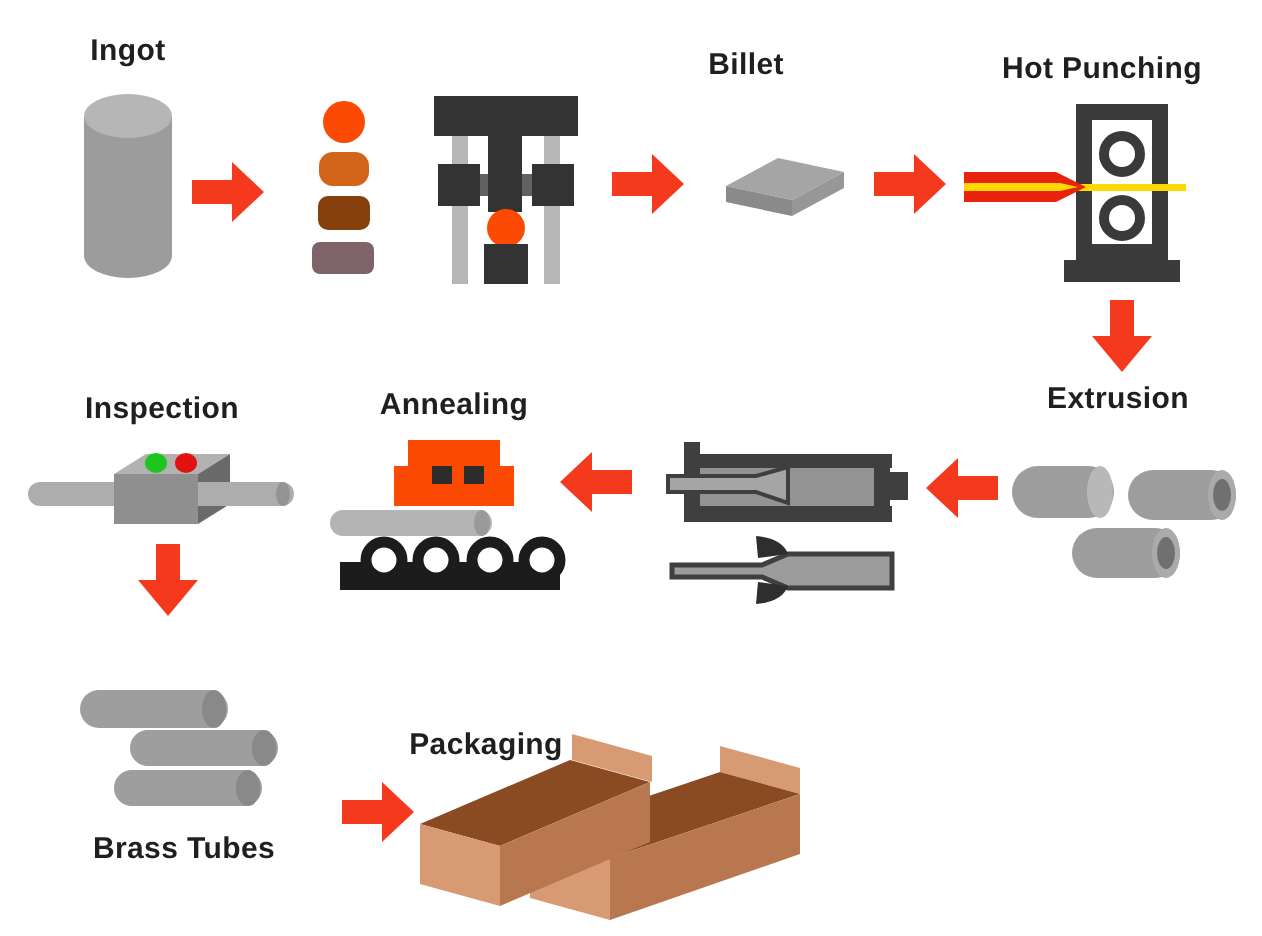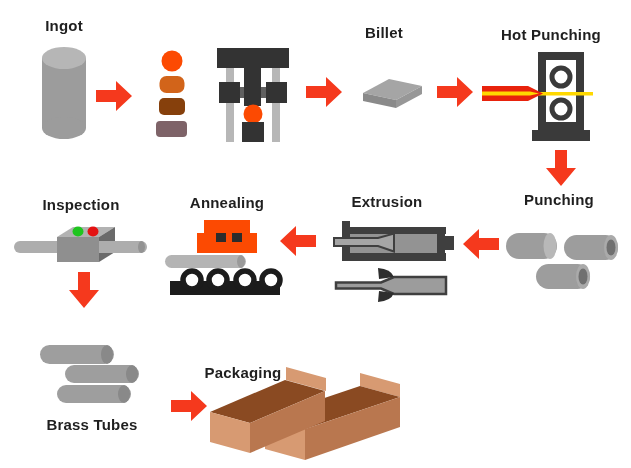--- a/index.html
+++ b/index.html
@@ -143,21 +143,20 @@
       <polygon points="265,418 305,429 305,460 265,449" fill="#d79a72"></polygon>
 
       <polygon points="286,367 326,378 326,391 286,380" fill="#d79a72"></polygon>
       <polygon points="210,412 285,380 325,391 250,423" fill="#8a4a22"></polygon>
       <polygon points="250,423 325,391 325,421 250,453" fill="#b9774f"></polygon>
       <polygon points="210,412 250,423 250,453 210,442" fill="#d79a72"></polygon>
     </g>
   </svg>
 
   <div class="step-label" style="left:24px;top:17px;width:80px">Ingot</div>
-  <div class="step-label" style="left:344px;top:24px;width:80px">Billet</div>
+  <div class="step-label" style="left:333px;top:24px;width:80px">Billet</div>
   <div class="step-label" style="left:496px;top:26px;width:110px">Hot Punching</div>
-  <div class="step-label" style="left:504px;top:191px;width:110px">Punching</div>
-  <div class="step-label" style="left:332px;top:193px;width:110px">Extrusion</div>
+  <div class="step-label" style="left:504px;top:191px;width:110px">Extrusion</div>
   <div class="step-label" style="left:172px;top:194px;width:110px">Annealing</div>
   <div class="step-label" style="left:26px;top:196px;width:110px">Inspection</div>
   <div class="step-label" style="left:188px;top:364px;width:110px">Packaging</div>
   <div class="step-label" style="left:27px;top:416px;width:130px">Brass Tubes</div>
 </div>
 
 </body></html>

